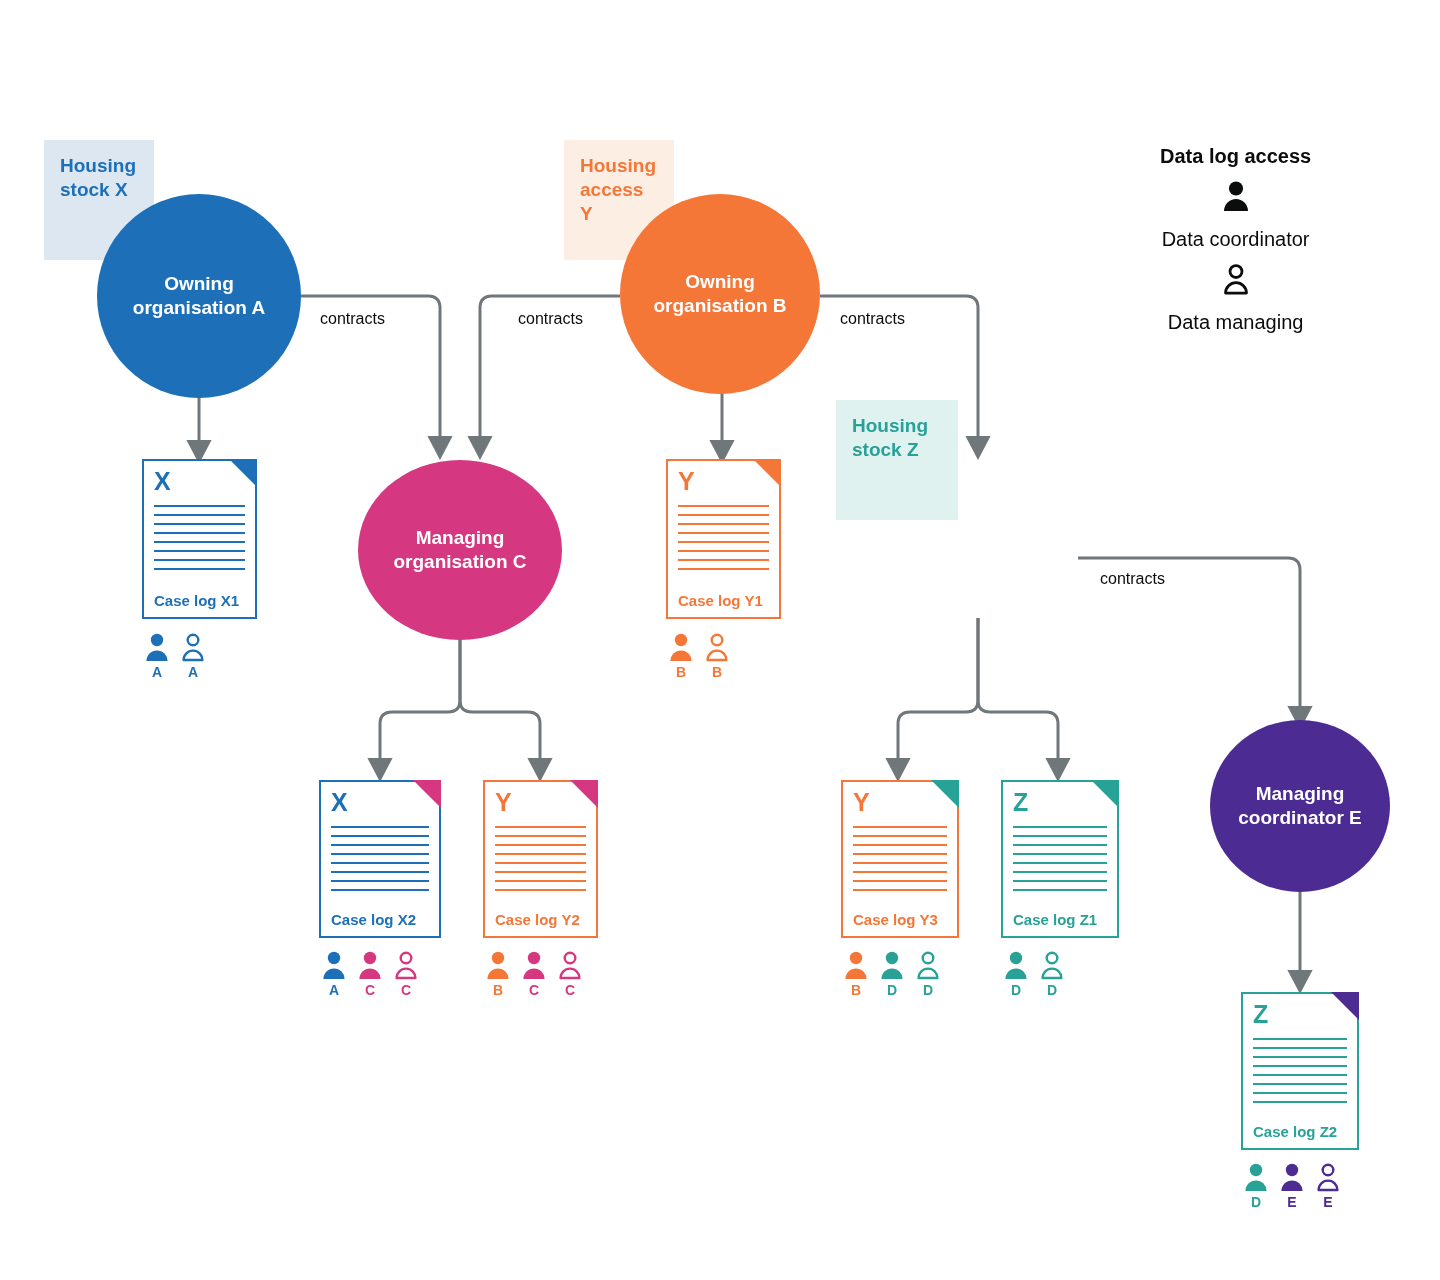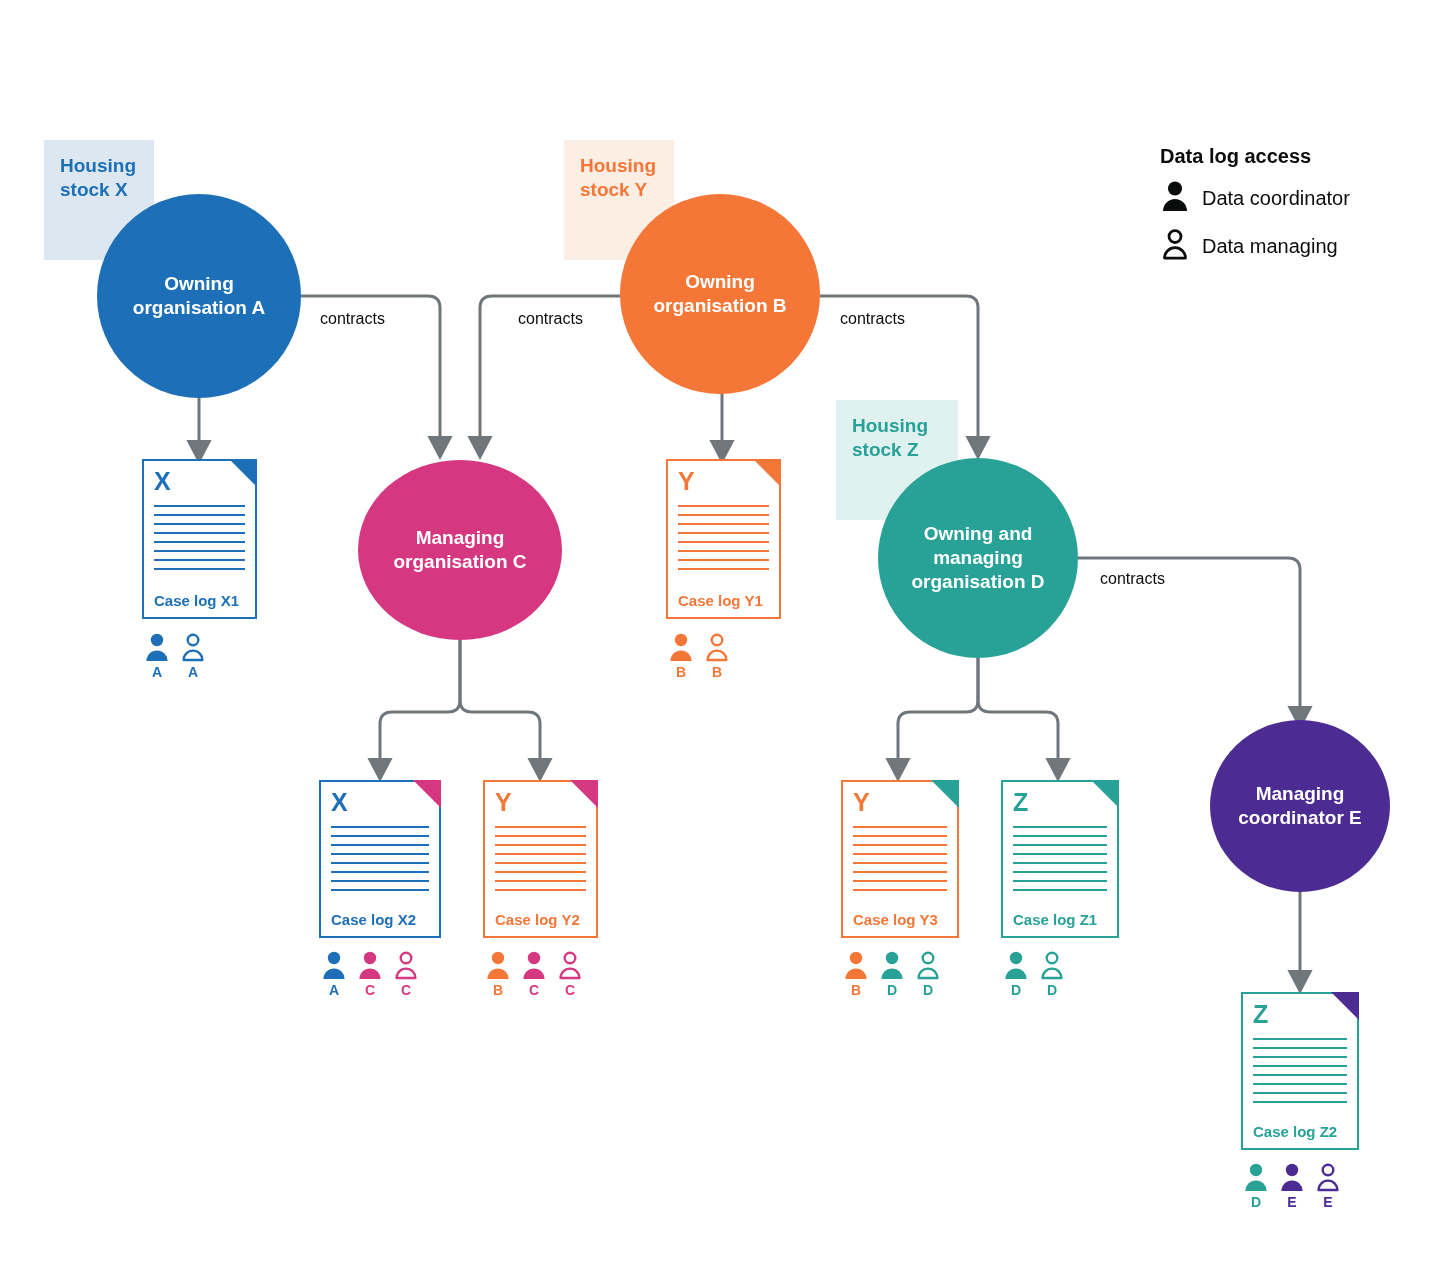--- a/index.html
+++ b/index.html
@@ -123,20 +123,21 @@
   .legend h2 {
     margin: 0 0 12px 0;
     font-size: 20px;
     font-weight: bold;
   }
   .legend-row {
     display: flex;
     align-items: center;
     gap: 12px;
     margin-bottom: 12px;
+    flex-direction: column;
   }
   .legend-row span.txt {
     font-size: 20px;
   }
   
   .edge-label {
     position: absolute;
     font-size: 16px;
     color: #0b0c0c;
     background: #ffffff;
@@ -194,21 +195,21 @@
   <div class="edge-label" style="left:838px; top:310px;">contracts</div>
   <div class="edge-label" style="left:1098px; top:570px;">contracts</div>
 
   <div class="stock" style="left:44px; top:140px; width:110px; height:120px; background:#dce7f2; color:#1d70b8;">
     <div>Housing</div>
     <div>stock X</div>
   </div>
 
   <div class="stock" style="left:564px; top:140px; width:110px; height:120px; background:#fdeee4; color:#f47738;">
     <div>Housing</div>
-    <div>stock Y</div>
+    <div>access Y</div>
   </div>
 
   <div class="stock" style="left:836px; top:400px; width:122px; height:120px; background:#e0f2f0; color:#28a197;">
     <div>Housing</div>
     <div>stock Z</div>
   </div>
 
   <div class="circle" style="left:97px; top:194px; width:204px; height:204px; background:#1d70b8;">
     <div>
       <div>Owning</div>
@@ -223,27 +224,20 @@
     </div>
   </div>
 
   <div class="circle" style="left:358px; top:460px; width:204px; height:180px; background:#d53880;">
     <div>
       <div>Managing</div>
       <div>organisation C</div>
     </div>
   </div>
 
-  <div class="circle" style="left:878px; top:458px; width:200px; height:200px; background:#28a197;">
-    <div>
-      <div>Owning and</div>
-      <div>managing</div>
-      <div>organisation D</div>
-    </div>
-  </div>
 
   <div class="circle" style="left:1210px; top:720px; width:180px; height:172px; background:#4c2c92;">
     <div>
       <div>Managing</div>
       <div>coordinator E</div>
     </div>
   </div>
 
   <div class="doc" style="left:142px; top:459px; width:115px; height:160px; border-color:#1d70b8;">
     <div class="fold" style="border-top:28px solid #1d70b8; border-left:28px solid transparent;"></div>

